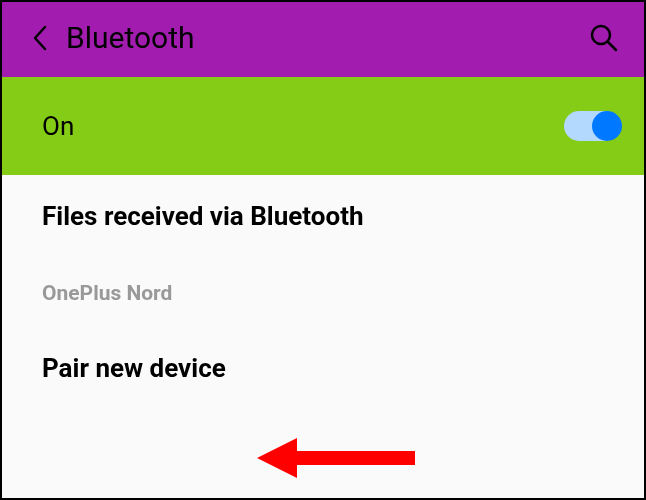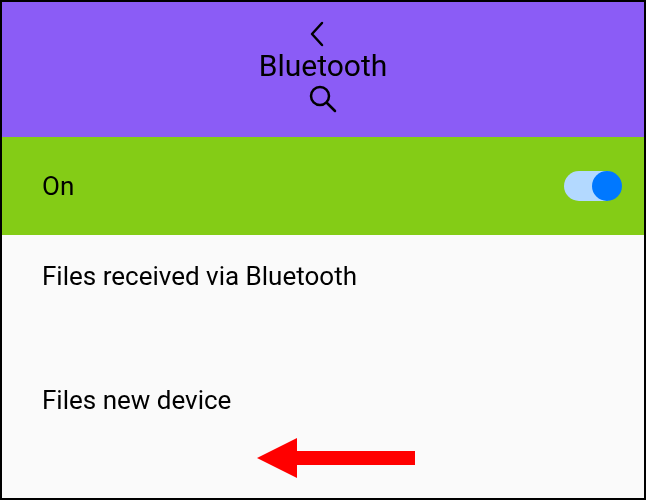--- a/index.html
+++ b/index.html
@@ -13,22 +13,21 @@
       height: 500px;
       background: #fafafa;
       border: 2px solid #000;
       position: relative;
       overflow: hidden;
     }
     .header {
       display: flex;
       align-items: center;
       padding: 18px 24px 22px 24px;
-      background: #8b5cf6;
-      flex-direction: column;
+      background: #a21caf;
     }
     .back-icon {
       width: 28px;
       height: 28px;
       display: flex;
       align-items: center;
       justify-content: center;
       margin-right: 12px;
     }
     .title {
@@ -68,20 +67,21 @@
       height: 30px;
       background: #0078ff;
       border-radius: 50%;
       position: absolute;
       right: -2px;
       top: 0;
     }
     .item {
       padding: 26px 24px 26px 40px;
       background: #fafafa;
+      font-weight: bold;
     }
     .item-label {
       font-size: 26px;
       color: #000;
     }
     .item-sublabel {
       font-size: 21px;
       color: #999;
       margin-top: 4px;
     }
@@ -125,24 +125,25 @@
   <div class="toggle">
     <div class="toggle-knob"></div>
   </div>
 </div>
 
 <div class="item">
   <div class="item-label">Files received via Bluetooth</div>
 </div>
 
 <div class="item device-name-item">
+  <div class="item-sublabel">OnePlus Nord</div>
 </div>
 
 <div class="item pair-item">
-  <div class="item-label">Files new device</div>
+  <div class="item-label">Pair new device</div>
 </div>
 
 <svg class="arrow-annotation" width="160" height="50" viewBox="0 0 160 50">
   <defs>
     <polygon id="arrowhead" points="0,25 38,6 38,18 38,32 38,44" fill="#ff0000"></polygon>
   </defs>
   <rect x="36" y="18" width="122" height="14" fill="#ff0000"></rect>
   <polygon points="0,25 40,5 40,45" fill="#ff0000"></polygon>
 </svg>
 

